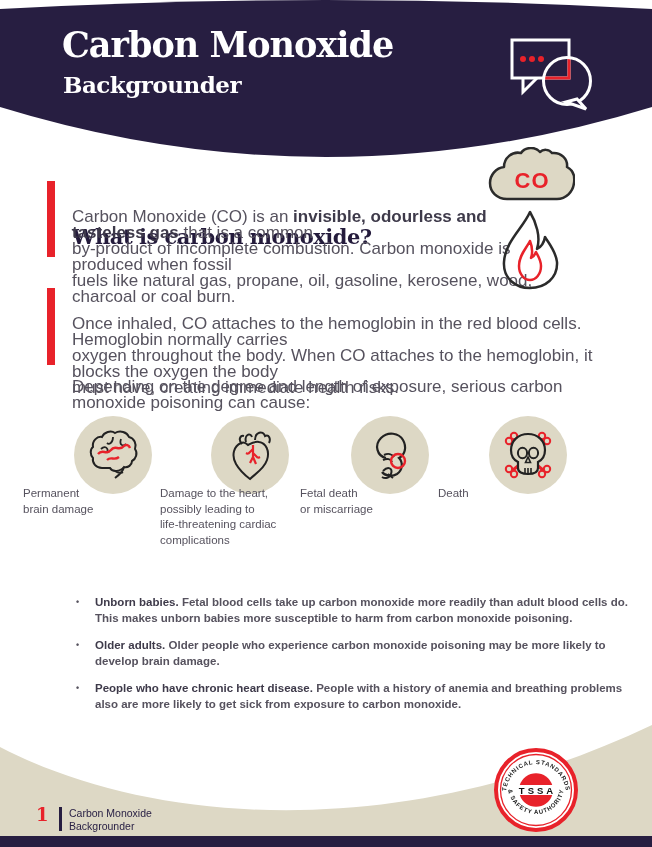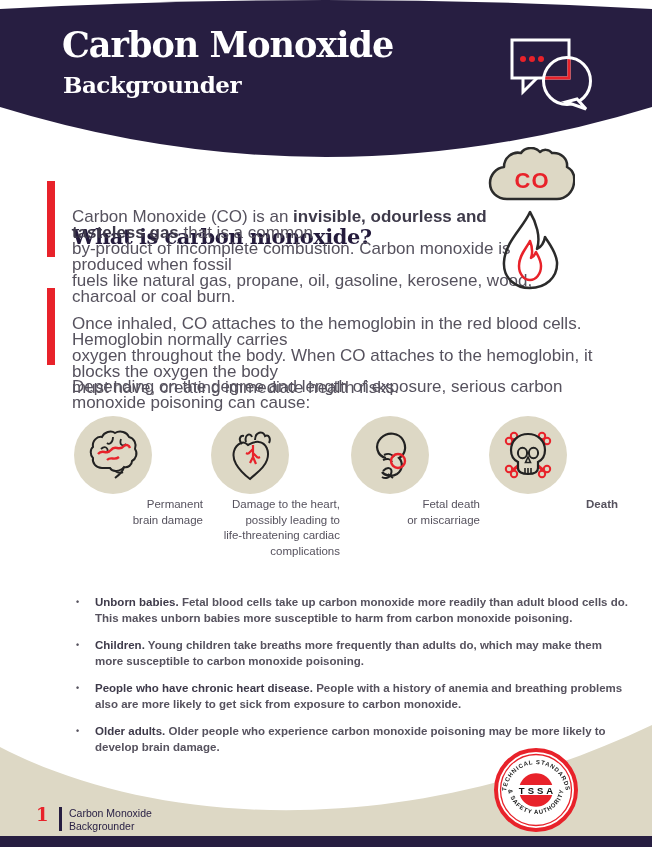--- a/index.html
+++ b/index.html
@@ -30,21 +30,21 @@
   }
   .body-text {
     position:absolute; left:72px; font-size:17px; line-height:16px;
     color:#56525e; white-space:pre-line;
   }
   .body-text b { color:#3e3a4a; font-weight:bold; }
 
   
   .effect-circle { position:absolute; top:416px; width:78px; height:78px;
     border-radius:50%; background:#ddd8c5; display:flex; align-items:center; justify-content:center; }
-  .effect-label { position:absolute; top:497px; width:180px; text-align:right;
+  .effect-label { position:absolute; top:486px; width:180px; text-align:left;
     font-size:11.5px; line-height:15.5px; color:#56525e; white-space:pre-line; }
 
   
   #bullet-list { position:absolute; left:72px; top:594px; width:560px; list-style:none;font-weight:bold; }
   #bullet-list li { position:relative; padding-left:23px; margin-bottom:11px;
     font-size:11.5px; line-height:16px; white-space:pre-line; }
   #bullet-list li::before { content:"•"; position:absolute; left:4px; top:0px;
     font-size:9px; color:#56525e; }
   #bullet-list b { color:#3e3a4a; }
 
@@ -146,32 +146,30 @@
   </div>
 
   <div class="effect-label" style="left:23px;">Permanent
 brain damage</div>
   <div class="effect-label" style="left:300px;">Fetal death
 or miscarriage</div>
   <div class="effect-label" style="left:160px;">Damage to the heart,
 possibly leading to
 life-threatening cardiac
 complications</div>
-  <div class="effect-label" style="left:438px;font-weight:bold;">Death</div>
+  <div class="effect-label" style="left:438px;">Death</div>
 
 
   <ul id="bullet-list">
     <li><b>Unborn babies.</b><span> Fetal blood cells take up carbon monoxide more readily than adult blood cells do.
 This makes unborn babies more susceptible to harm from carbon monoxide poisoning.</span></li>
-    <li><b>Children.</b><span> Young children take breaths more frequently than adults do, which may make them
-more susceptible to carbon monoxide poisoning.</span></li>
+    <li><b>Older adults.</b><span> Older people who experience carbon monoxide poisoning may be more likely to
+develop brain damage.</span></li>
     <li><b>People who have chronic heart disease.</b><span> People with a history of anemia and breathing problems
 also are more likely to get sick from exposure to carbon monoxide.</span></li>
-    <li><b>Older adults.</b><span> Older people who experience carbon monoxide poisoning may be more likely to
-develop brain damage.</span></li>
   </ul>
 
   <svg id="footer-swoosh" width="652" height="170" viewBox="0 0 652 170">
     <path d="M0,70 C150,148 400,168 652,48 L652,170 L0,170 Z" fill="#ddd8c5"></path>
   </svg>
 
   <div id="page-number">1</div>
   <div id="footer-divider"></div>
   <div id="footer-doc">
     <div>Carbon Monoxide</div>

